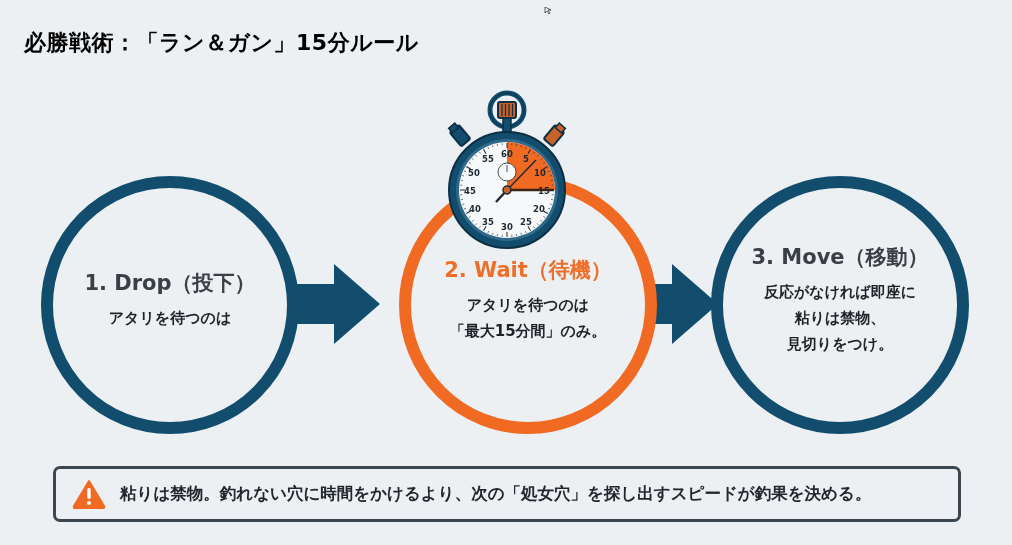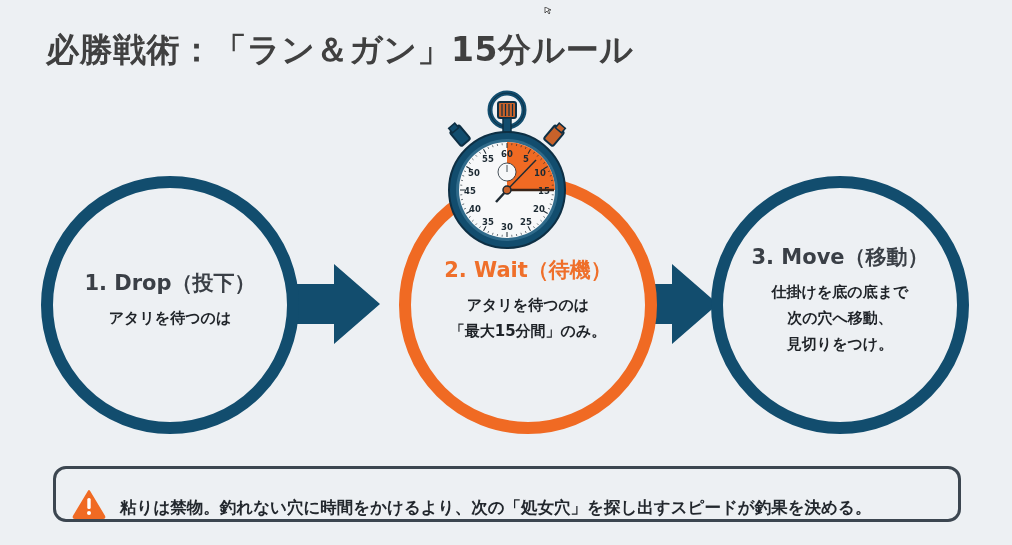--- a/index.html
+++ b/index.html
@@ -5,24 +5,24 @@
   * { margin: 0; padding: 0; box-sizing: border-box; }
   html, body { width: 1012px; height: 545px; overflow: hidden; }
   body {
     background: #edf0f3;
     font-family: "DejaVu Sans", "Liberation Sans", sans-serif;
     position: relative;
     color: #2b3038;
   }
   .title {
     position: absolute;
-    left: 46px; top: 28px;
-    font-size: 33px;
+    left: 24px; top: 28px;
+    font-size: 22px;
     font-weight: bold;
-    color: #404040;
+    color: #000000;
     letter-spacing: 0.5px;
     white-space: nowrap;
   }
   .circle {
     position: absolute;
     width: 258px; height: 258px;
     border-radius: 50%;
     border: 12px solid #124d6e;
     background: #edf0f3;
     display: flex; flex-direction: column;
@@ -44,23 +44,23 @@
   .c1 .step-title, .c2 .step-title, .c3 .step-title { margin-top: -10px; }
   .arrow { position: absolute; }
   .arrow.a1 { left: 296px; top: 264px; }
   .arrow.a2 { left: 634px; top: 264px; }
   .stopwatch { position: absolute; left: 440px; top: 88px; }
   .banner {
     position: absolute;
     left: 53px; top: 466px;
     width: 908px; height: 56px;
     border: 3px solid #3c4650;
-    border-radius: 13px;
+    border-radius: 7px;
     background: #edf0f3;
-    display: flex; align-items: flex-end;
+    display: flex; align-items: center;
     padding-left: 16px;
   }
   .banner .warn { margin-right: 14px; display: flex; }
   .banner-text {
     font-size: 16.5px; font-weight: bold; color: #22272d;
     white-space: nowrap;
   }
   .cursor { position: absolute; left: 544px; top: 0; }
 </style>
 </head>
@@ -92,22 +92,22 @@
   <div class="step-title">2. Wait（待機）</div>
   <div class="step-desc">
     <div>アタリを待つのは</div>
     <div>「最大15分間」のみ。</div>
   </div>
 </div>
 
 <div class="circle c3">
   <div class="step-title">3. Move（移動）</div>
   <div class="step-desc">
-    <div>仕掛けを底の底まで</div>
-    <div>次の穴へ移動、</div>
+    <div>反応がなければ即座に</div>
+    <div>粘りは禁物、</div>
     <div>見切りをつけ。</div>
   </div>
 </div>
 
 <svg class="stopwatch" width="134" height="168" viewBox="0 0 134 168">
 
   <circle cx="67" cy="22" r="17" fill="none" stroke="#124d6e" stroke-width="5"></circle>
   <circle cx="67" cy="22" r="17" fill="none" stroke="#0d2f44" stroke-width="1"></circle>
 
   <rect x="58" y="14" width="18" height="16" rx="2" fill="#c8622a" stroke="#0d2f44" stroke-width="2"></rect>

